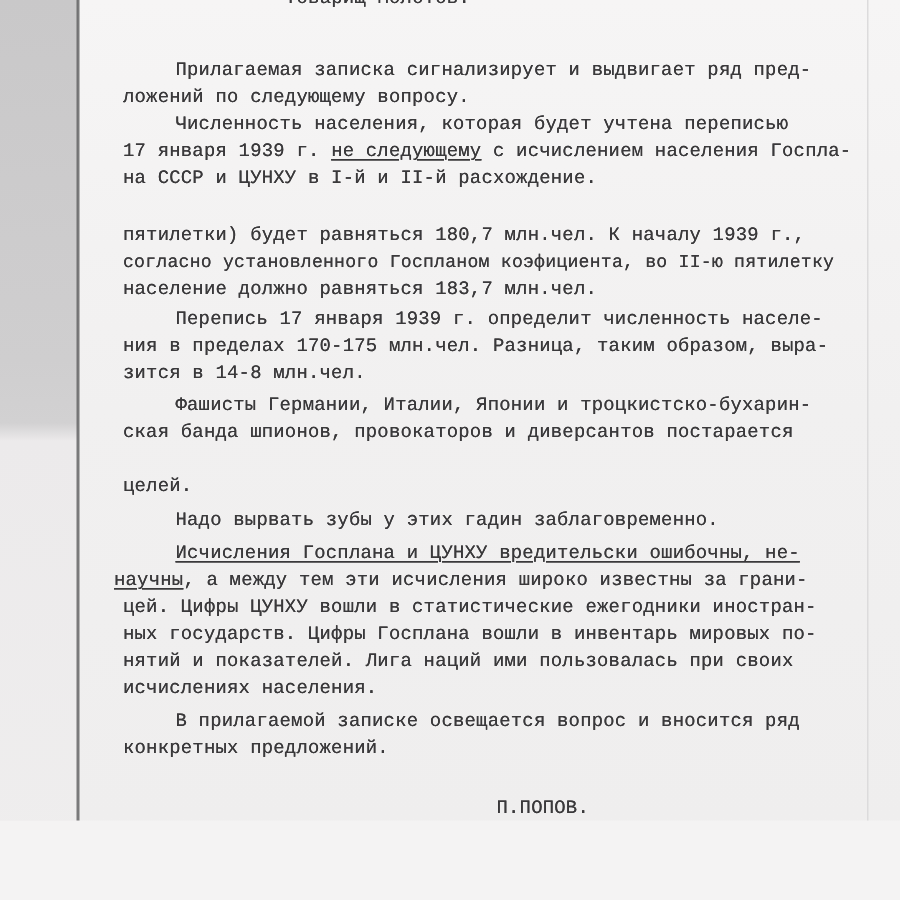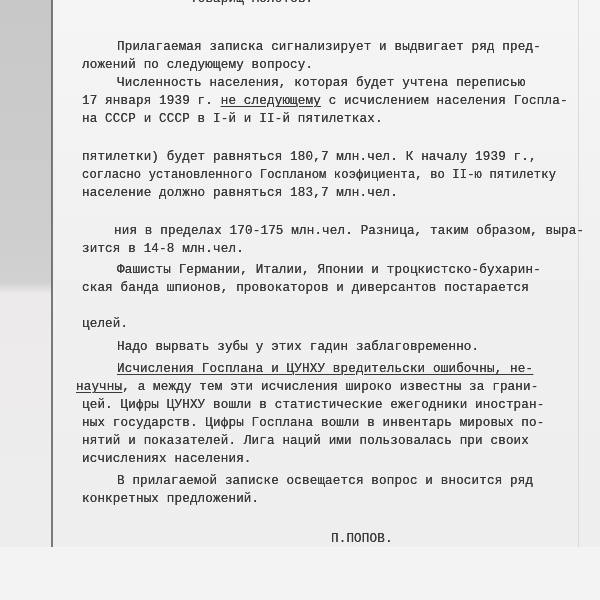--- a/index.html
+++ b/index.html
@@ -60,27 +60,28 @@
   <div class="fold-line"></div>
   <div class="right-fold"></div>
 
   <div class="text" style="left:190px; top:-8px;">Товарищ Молотов.</div>
 
   <div class="text" style="left:117px; top:40px;">Прилагаемая записка сигнализирует и выдвигает ряд пред-</div>
   <div class="text" style="left:82px; top:58px;">ложений по следующему вопросу.</div>
 
   <div class="text" style="left:117px; top:76px;">Численность населения, которая будет учтена переписью</div>
   <div class="text" style="left:82px; top:94px;"><span>17 января 1939 г. </span><span class="ul">не следующему</span><span> с исчислением населения Госпла-</span></div>
-  <div class="text" style="left:82px; top:112px;">на СССР и СССР в I-й и II-й пятилетках.</div>
+  <div class="text" style="left:82px; top:112px;">на СССР и ЦУНХУ в I-й и II-й расхождение.</div>
 
   <div class="text" style="left:82px; top:150px;">пятилетки) будет равняться 180,7 млн.чел. К началу 1939 г.,</div>
   <div class="text" style="left:82px; top:168px; font-size:12.1px;">согласно установленного Госпланом коэфициента, во II-ю пятилетку</div>
   <div class="text" style="left:82px; top:186px;">население должно равняться 183,7 млн.чел.</div>
 
-  <div class="text" style="left:82px; top:224px;margin-left:32px;">ния в пределах 170-175 млн.чел. Разница, таким образом, выра-</div>
+  <div class="text" style="left:117px; top:206px;">Перепись 17 января 1939 г. определит численность населе-</div>
+  <div class="text" style="left:82px; top:224px;">ния в пределах 170-175 млн.чел. Разница, таким образом, выра-</div>
   <div class="text" style="left:82px; top:242px;">зится в 14-8 млн.чел.</div>
 
   <div class="text" style="left:117px; top:263px;">Фашисты Германии, Италии, Японии и троцкистско-бухарин-</div>
   <div class="text" style="left:82px; top:281px;">ская банда шпионов, провокаторов и диверсантов постарается</div>
   <div class="text" style="left:82px; top:317px;">целей.</div>
 
   <div class="text" style="left:117px; top:340px;">Надо вырвать зубы у этих гадин заблаговременно.</div>
 
   <div class="text ul" style="left:117px; top:362px;">Исчисления Госплана и ЦУНХУ вредительски ошибочны, не-</div>
   <div class="text" style="left:76px; top:380px;"><span class="ul">научны</span><span>, а между тем эти исчисления широко известны за грани-</span></div>

